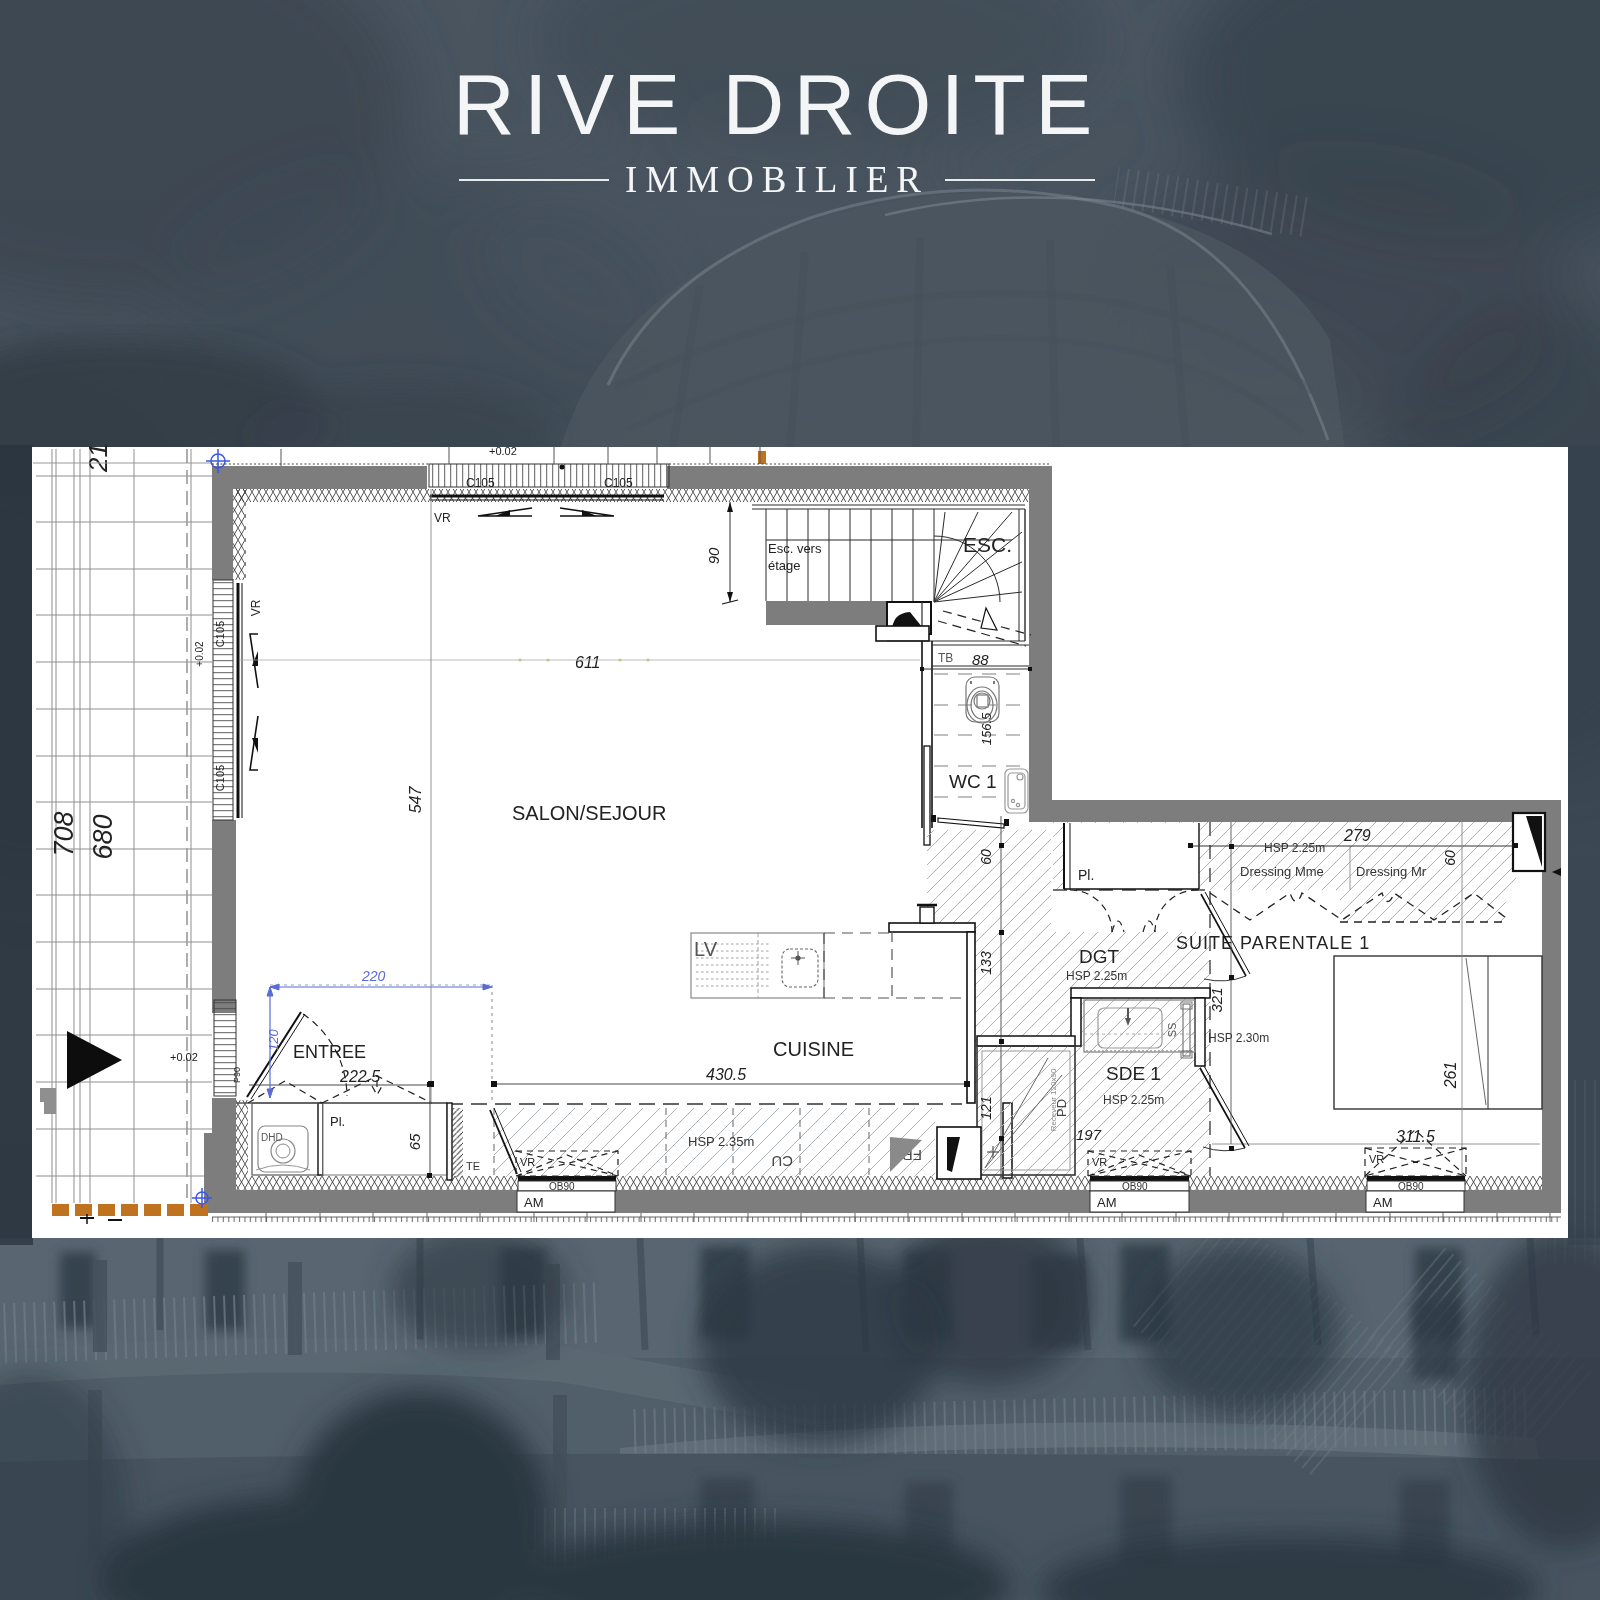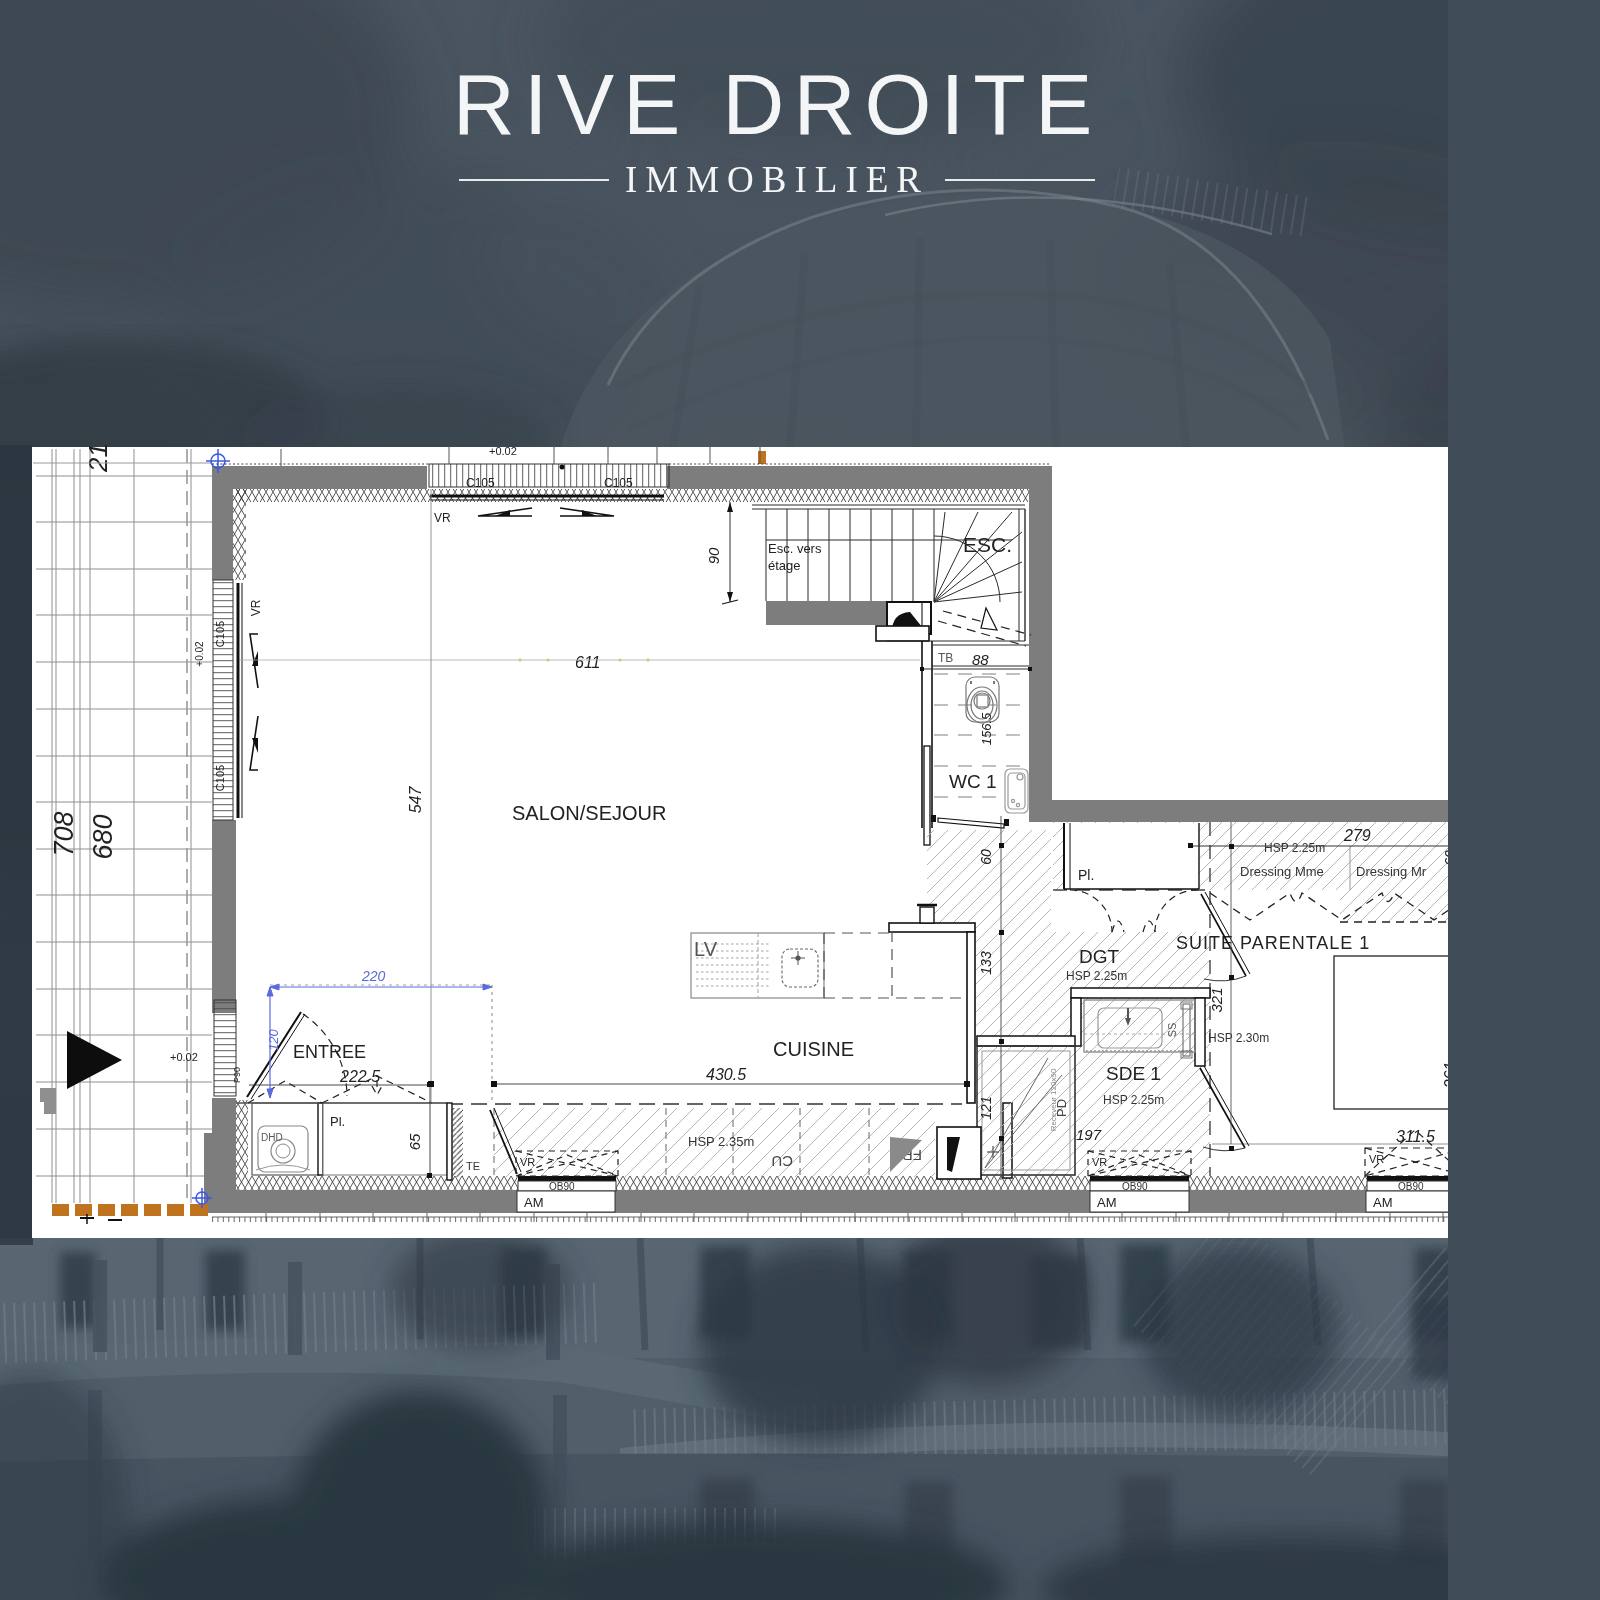--- a/index.html
+++ b/index.html
@@ -1,16 +1,16 @@
 <!DOCTYPE html>
 <html><head>
 <meta charset="utf-8">
 <style>
   html,body{margin:0;padding:0;background:#404c58;}
-  #stage{position:relative;width:1448px;height:1600px;overflow:hidden;font-family:"Liberation Sans",sans-serif;}
+  #stage{position:relative;width:1600px;height:1600px;overflow:hidden;font-family:"Liberation Sans",sans-serif;}
   svg{display:block;}
   .abs{position:absolute;}
 </style>
 </head>
 <body>
 <div id="stage">
 
 <svg class="abs" style="left:0;top:0" width="1600" height="1600" viewBox="0 0 1600 1600">
   <defs>
     <filter id="b30">

